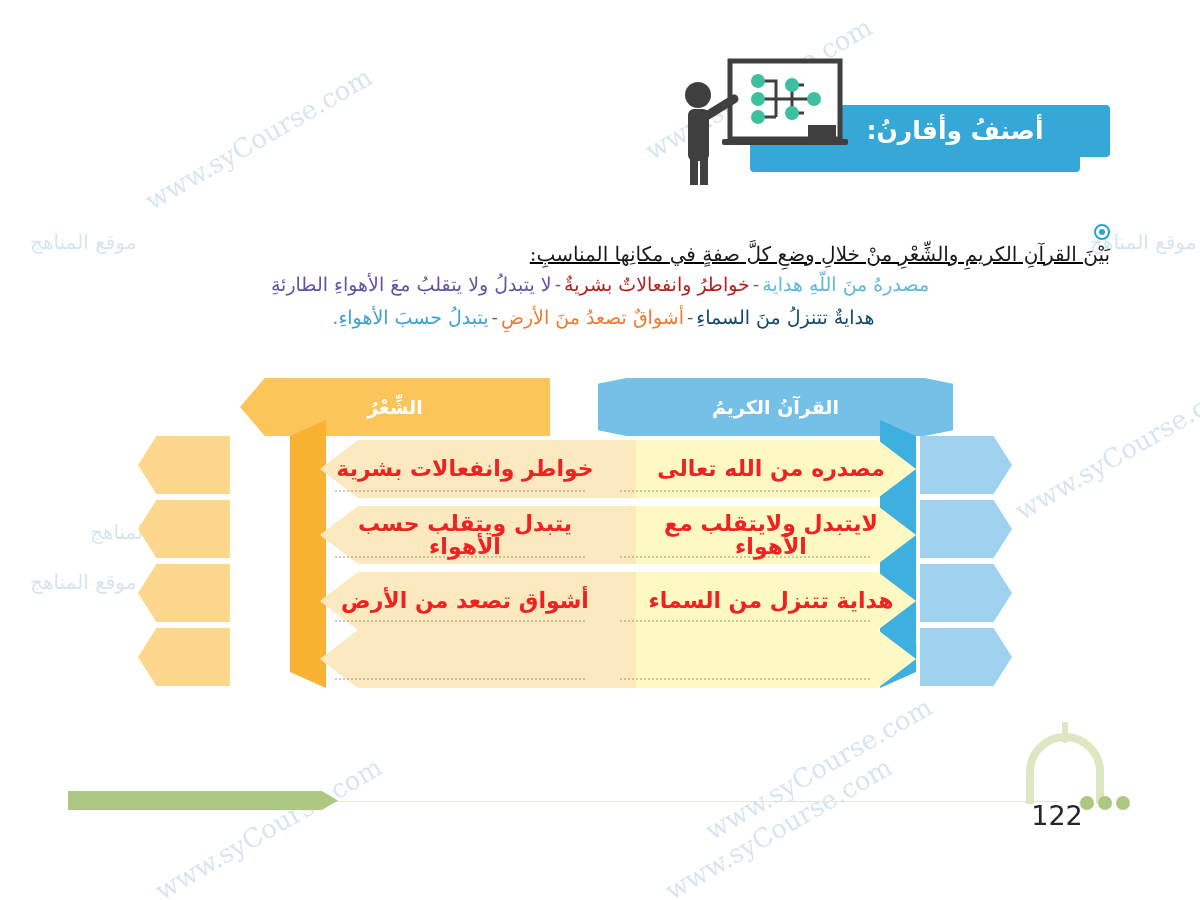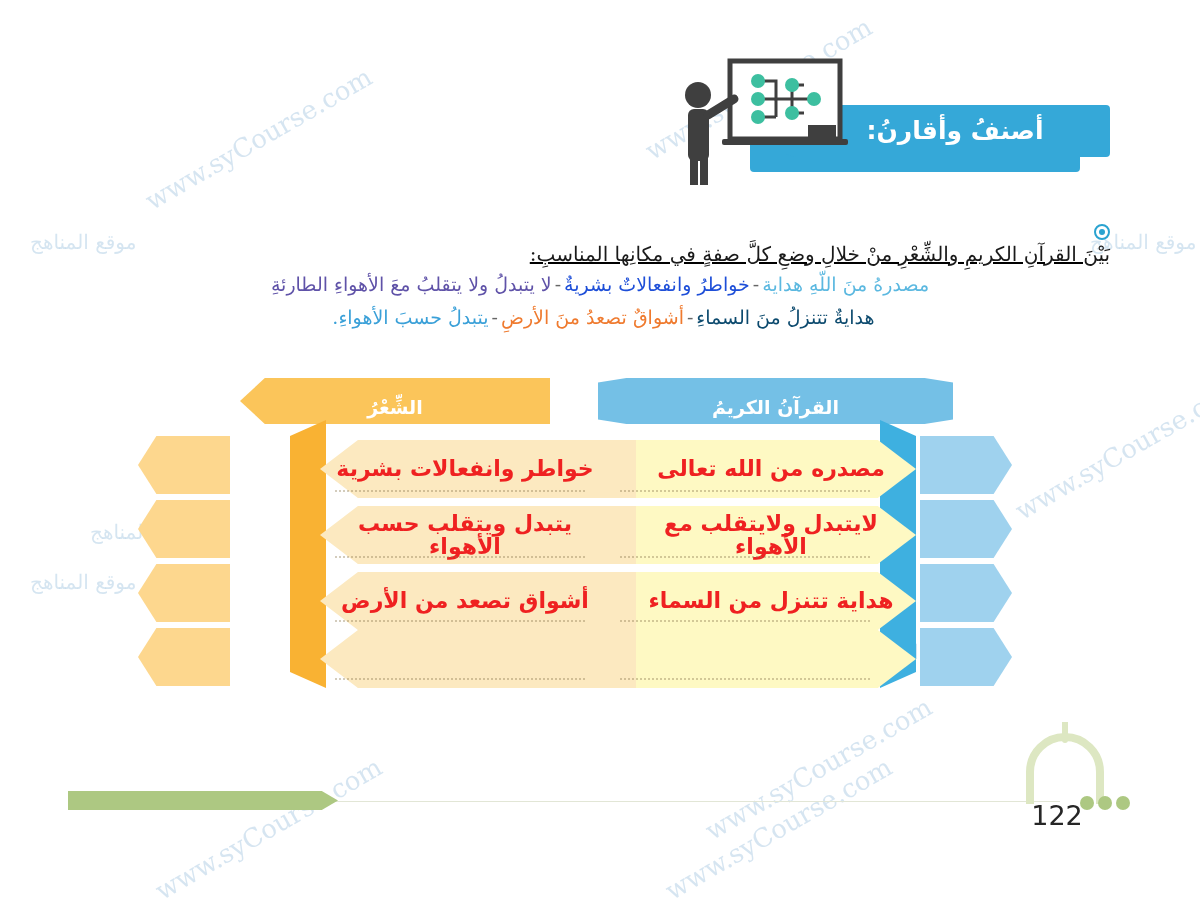--- a/index.html
+++ b/index.html
@@ -162,21 +162,21 @@
     top: 378px;
     left: 120px;
     width: 960px;
     height: 320px;
     z-index: 8;
   }
 
   .col-head {
     position: absolute;
     top: 0;
-    height: 46px;
+    height: 58px;
     line-height: 58px;
     text-align: center;
     color: #ffffff;
     font-size: 19px;
     font-weight: bold;
     direction: rtl;
   }
   .head-quran {
     left: 478px;
     width: 355px;
@@ -372,21 +372,21 @@
 
 <div class="instruction-row">
   <svg class="bullet-icon" viewBox="0 0 16 16" xmlns="http://www.w3.org/2000/svg">
     <circle cx="8" cy="8" r="7" fill="none" stroke="#2aa3d0" stroke-width="2"></circle>
     <circle cx="8" cy="8" r="3" fill="#2aa3d0"></circle>
   </svg>
   <div class="instruction-text">بَيْنَ القرآنِ الكريمِ والشِّعْرِ منْ خلالِ وضعِ كلَّ صفةٍ في مكانِها المناسبِ:</div>
 </div>
 
 <div class="phrases">
-  <div class="phrase-line" id="phrase-line-0"><span style="color: rgb(91, 184, 224);">مصدرهُ منَ اللّهِ هداية</span><span class="phrase-sep">-</span><span style="color: #1d4ed8;">خواطرُ وانفعالاتٌ بشريةٌ</span><span class="phrase-sep">-</span><span style="color: rgb(95, 82, 168);">لا يتبدلُ ولا يتقلبُ معَ الأهواءِ الطارئةِ</span></div>
+  <div class="phrase-line" id="phrase-line-0"><span style="color: rgb(91, 184, 224);">مصدرهُ منَ اللّهِ هداية</span><span class="phrase-sep">-</span><span style="color: #b91c1c;">خواطرُ وانفعالاتٌ بشريةٌ</span><span class="phrase-sep">-</span><span style="color: rgb(95, 82, 168);">لا يتبدلُ ولا يتقلبُ معَ الأهواءِ الطارئةِ</span></div>
   <div class="phrase-line" id="phrase-line-1"><span style="color: #0c4a6e;">هدايةٌ تتنزلُ منَ السماءِ</span><span class="phrase-sep">-</span><span style="color: rgb(239, 122, 46);">أشواقٌ تصعدُ منَ الأرضِ</span><span class="phrase-sep">-</span><span style="color: rgb(58, 160, 216); margin-left: 7px;">يتبدلُ حسبَ الأهواءِ.</span></div>
 </div>
 
 <div class="diagram">
 
   <div class="col-head head-quran">القرآنُ الكريمُ</div>
   <div class="col-head head-shear">الشِّعْرُ</div>
 
   <div class="spine spine-blue"></div>
   <div class="spine spine-orange"></div>

